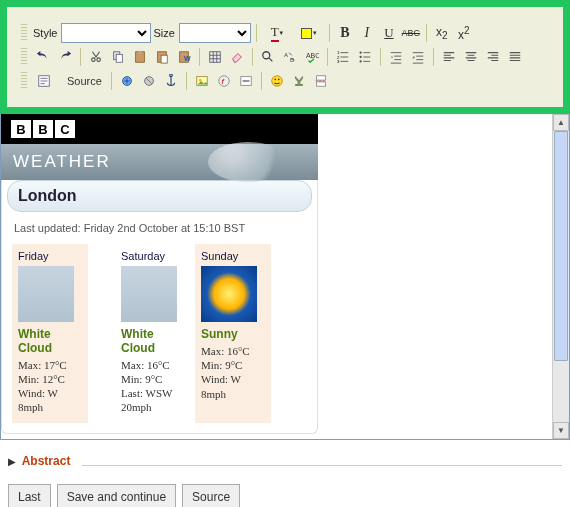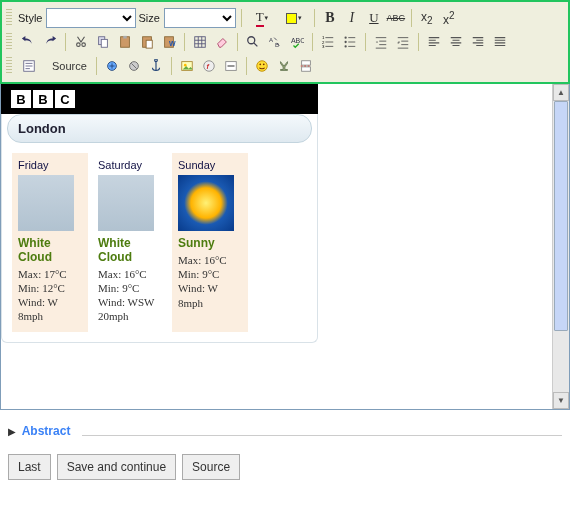--- a/index.html
+++ b/index.html
@@ -1,19 +1,19 @@
 <!DOCTYPE html>
 <html><head>
 <meta charset="utf-8">
 <style>
   * { box-sizing: border-box; margin: 0; padding: 0; }
   body { font-family: Arial, Helvetica, sans-serif; font-size: 12px; background: #fff; width: 570px; }
   
   
-  .editor-toolbar { background: #efefde; border: 2px solid #22c55e; padding: 4px; }
+  .editor-toolbar { background: #efefde; border: 7px solid #22c55e; padding: 14px; }
   .tb-row { display: flex; align-items: center; padding: 2px 0; gap: 2px; }
   .tb-grip { width: 6px; height: 18px; background: repeating-linear-gradient(to bottom, #c5c59a 0, #c5c59a 1px, transparent 1px, transparent 3px); margin-right: 4px; }
   .tb-sep { width: 0; border-left: 1px solid #c5c590; height: 18px; margin: 0 3px; }
   .tb-label { font-size: 11px; color: #222; margin-right: 2px; }
   .tb-select { border: 1px solid #7f9db9; height: 20px; font-size: 11px; background: #fff; }
   .tb-select.style-sel { width: 90px; }
   .tb-select.size-sel { width: 72px; }
   .tb-btn { width: 20px; height: 20px; display: inline-flex; align-items: center; justify-content: center; cursor: pointer; color: #333; font-size: 12px; }
   .tb-btn.w2 { width: 30px; }
   .tb-btn b { font-weight: bold; font-family: "Times New Roman", serif; font-size: 14px; }
@@ -33,36 +33,36 @@
   .scroll-thumb { position:absolute; top:17px; left:1px; right:1px; height: 230px; background:#c6d6f7; border:1px solid #9ab; border-radius:1px; }
   .content-inner { position:absolute; left:0; right:17px; top:0; bottom:0; padding: 0; }
 
   
   .widget { width: 317px; }
   .bbc-bar { background: #000; padding: 6px 10px; display:flex; align-items:center; }
   .bbc-block { width: 20px; height: 18px; background:#fff; color:#000; font-weight:bold; font-size:13px; display:inline-flex; align-items:center; justify-content:center; margin-right:2px; font-family: Arial, sans-serif; }
   .weather-header { background: linear-gradient(#a5b4bd, #7a8c96); color:#fff; padding: 8px 12px; font-size: 17px; letter-spacing: 2px; position:relative; }
   .globe { position:absolute; right:30px; top:-2px; width:80px; height:40px; border-radius:50%; background: radial-gradient(circle at 30% 30%, #f0f4f5 10%, #b7c7cf 60%, transparent 70%); opacity:0.6; pointer-events:none;}
   .widget-body { background:#fff; border-radius: 0 0 6px 6px; padding: 0 6px 10px; border:1px solid #d9e2e8; border-top:none; }
-  .location-bar { background: linear-gradient(#f4f9fc, #dfe9f0); border:1px solid #c3d4de; border-radius:14px; padding:6px 10px; font-weight:bold; font-size:13px; color:#223; margin: 0 -1px 10px; }
+  .location-bar { background: linear-gradient(#f4f9fc, #dfe9f0); border:1px solid #c3d4de; border-radius:14px; padding:6px 10px; font-weight:bold; font-size:16px; color:#223; margin: 0 -1px 10px; }
   .updated { font-size:11px; color:#555; padding: 0 6px 10px; }
   .forecast-row { display:flex; gap:4px; padding: 0 4px; }
   .day-card { background:#fbeee0; padding:6px 6px 8px; width: 76px; min-height: 164px; font-size: 11px; color: #333; }
-  .day-card.nobg { background: transparent; }
+  .day-card.nobg { background: transparent; margin-left: 23px; }
   .day-name { font-size:11px; color:#114; margin-bottom:4px; }
   .sky { width:56px; height:56px; margin-bottom:6px; display:flex; align-items:center; justify-content:center; }
   .cloud-sky { background: linear-gradient(#c7d4df, #b1c2d0); }
   .sun-sky { background: radial-gradient(circle at center, #fff176 0, #ffb300 38%, #1a5ab3 55%, #083a8a 100%); }
   .cond { font-weight:bold; font-size:12px; line-height:1.15; margin-bottom:2px; color:#4d7c0f; }
   .stat { line-height:1.3;font-family:Liberation Serif, serif; }
 
   
   .section-bar { display:flex; align-items:center; padding: 14px 8px 6px; gap:6px; }
   .section-bar .tri { color:#333; font-size:10px; }
-  .section-title { font-weight:bold; color:#3b82f6; font-size:12px; }
+  .section-title { font-weight:bold; color:#c2410c; font-size:12px; }
   .section-bar .line { flex:1; border-bottom:1px solid #ccc; margin-left:6px; margin-top:8px; }
 
   
   .btn-row { display:flex; gap:6px; padding: 10px 8px; }
   .btn { border:1px solid #aaa; background:#efefef; padding: 5px 9px; font-size:12px; color:#333; cursor:pointer; }
   
   svg { width:14px; height:14px; display:block; }
 </style>
 </head>
 <body>
@@ -306,40 +306,45 @@
 </div>
 
 <div class="editor-content">
   <div class="content-inner">
     <div class="widget">
       <div class="bbc-bar">
         <span class="bbc-block">B</span>
         <span class="bbc-block">B</span>
         <span class="bbc-block">C</span>
       </div>
+      <div class="weather-header">
+        <span>WEATHER</span>
+        <div class="globe"></div>
+      </div>
       <div class="widget-body">
         <div class="location-bar">London</div>
+        <div class="updated">Last updated: Friday 2nd October at 15:10 BST</div>
         <div class="forecast-row">
 
           <div class="day-card">
             <div class="day-name">Friday</div>
             <div class="sky cloud-sky"></div>
             <div class="cond">White Cloud</div>
             <div class="stat">Max: 17°C</div>
             <div class="stat">Min: 12°C</div>
             <div class="stat">Wind: W 8mph</div>
           </div>
 
           <div class="day-card nobg">
             <div class="day-name">Saturday</div>
             <div class="sky cloud-sky"></div>
             <div class="cond">White Cloud</div>
             <div class="stat">Max: 16°C</div>
             <div class="stat">Min: 9°C</div>
-            <div class="stat">Wind: WSW 20mph</div>
+            <div class="stat">Last: WSW 20mph</div>
           </div>
 
           <div class="day-card">
             <div class="day-name">Sunday</div>
             <div class="sky sun-sky"></div>
             <div class="cond">Sunny</div>
             <div class="stat">Max: 16°C</div>
             <div class="stat">Min: 9°C</div>
             <div class="stat">Wind: W 8mph</div>
           </div>

